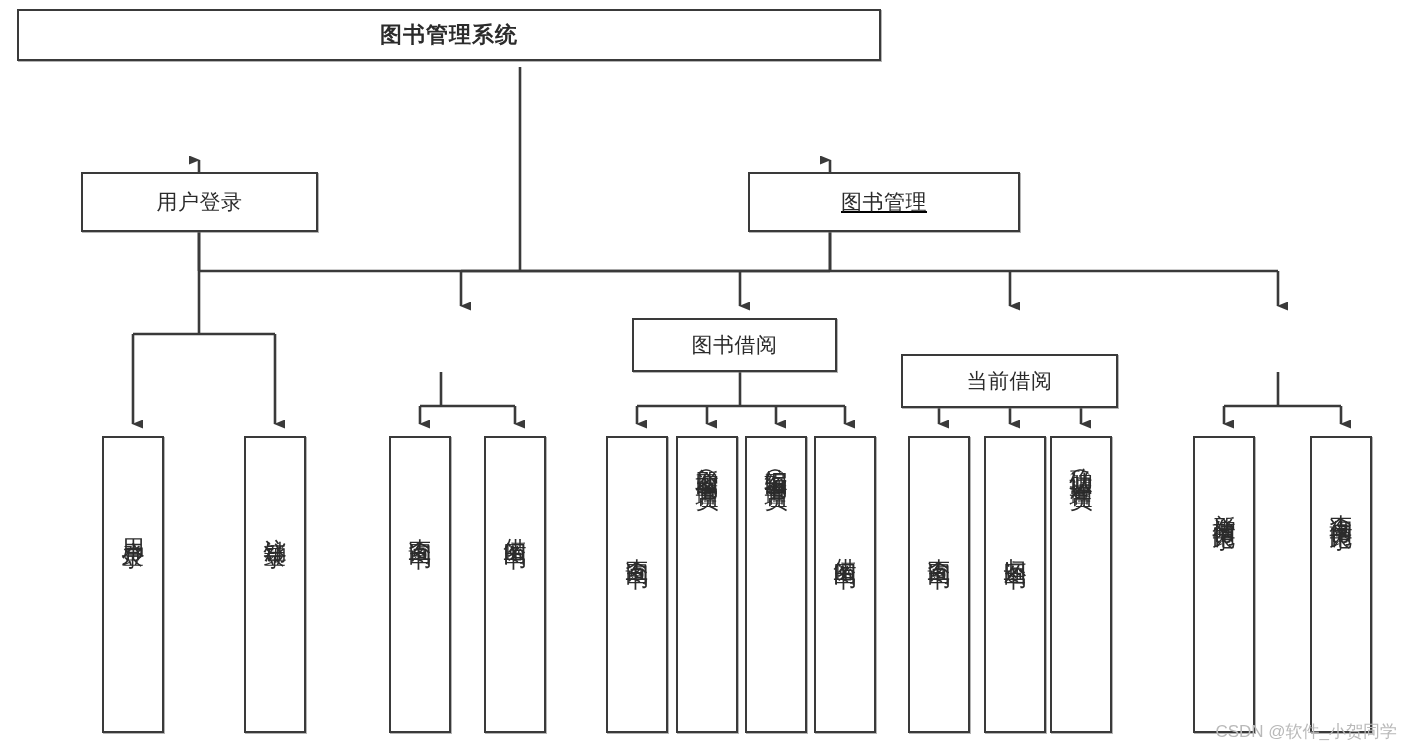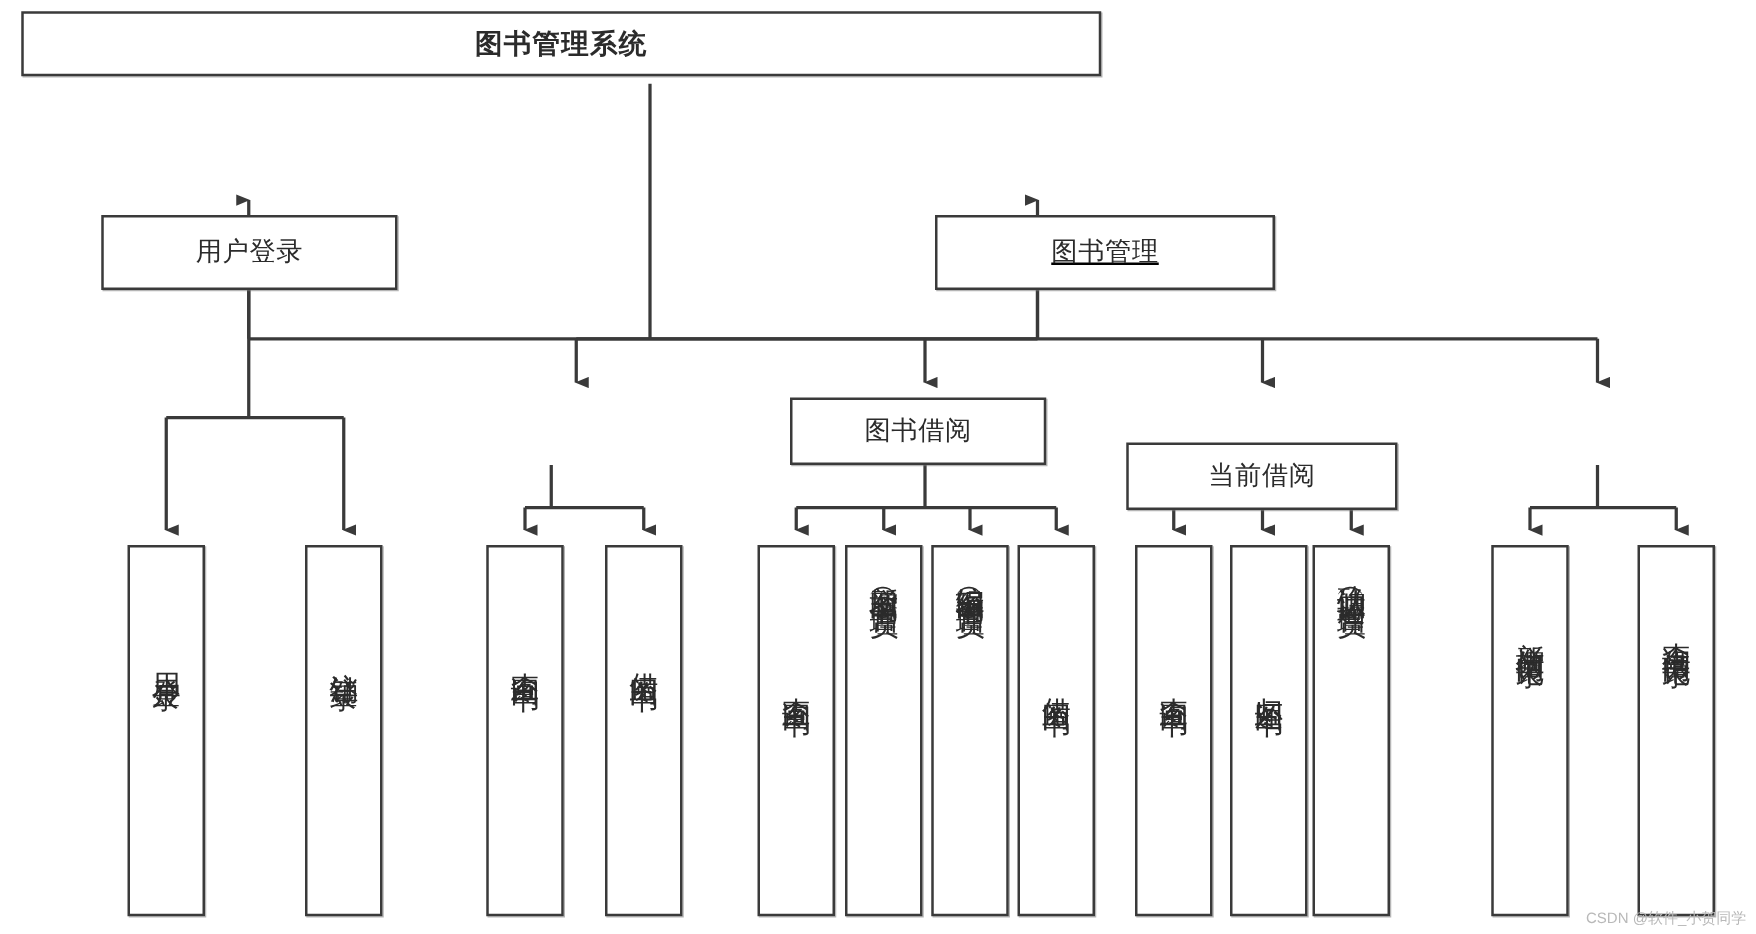--- a/index.html
+++ b/index.html
@@ -73,21 +73,21 @@
   .node.vert.mid3 .label {
     padding-top: 96px;
   }
   .node.vert.tall .label {
     padding-top: 6px;
   }
   .watermark {
     position: absolute;
     right: 8px;
     bottom: 4px;
-    font-size: 12px;
+    font-size: 17px;
     color: #b9b9b9;
     z-index: 5;
     white-space: nowrap;
     font-family: "Liberation Sans", "DejaVu Sans", sans-serif;
   }
 </style>
 </head>
 <body>
 
 <div id="canvas">

